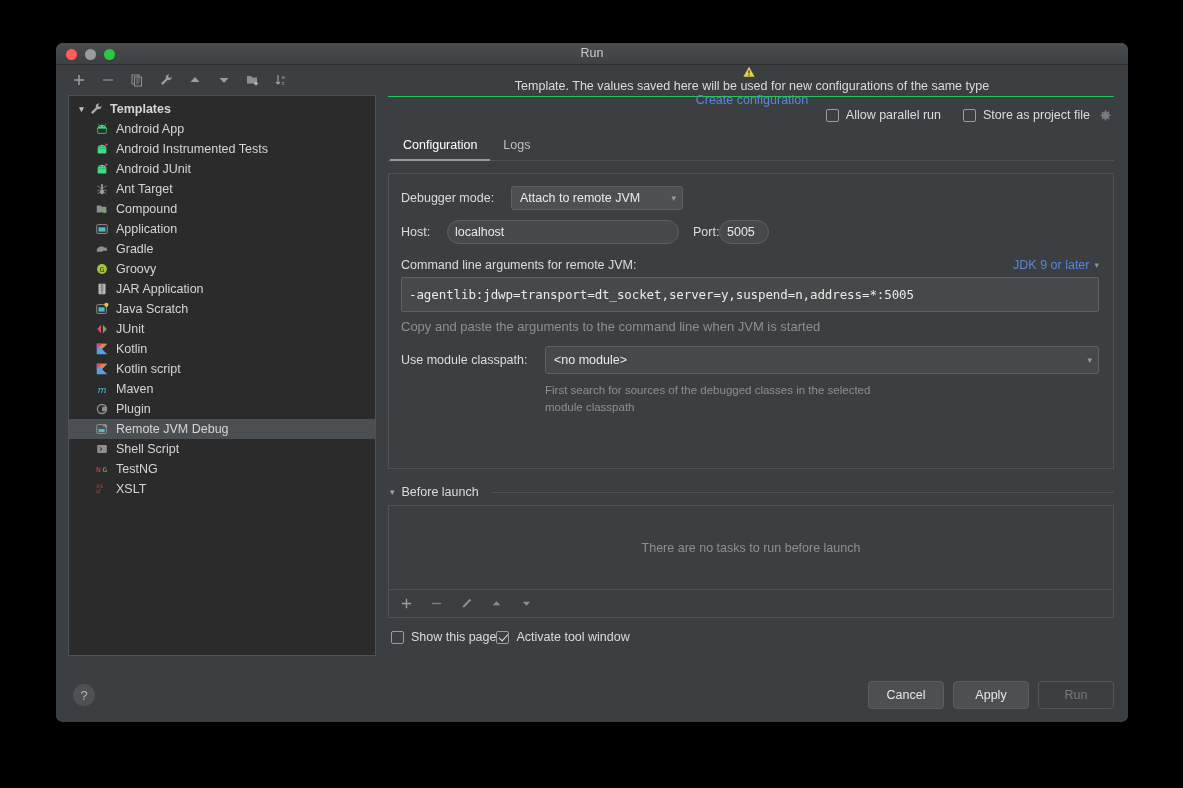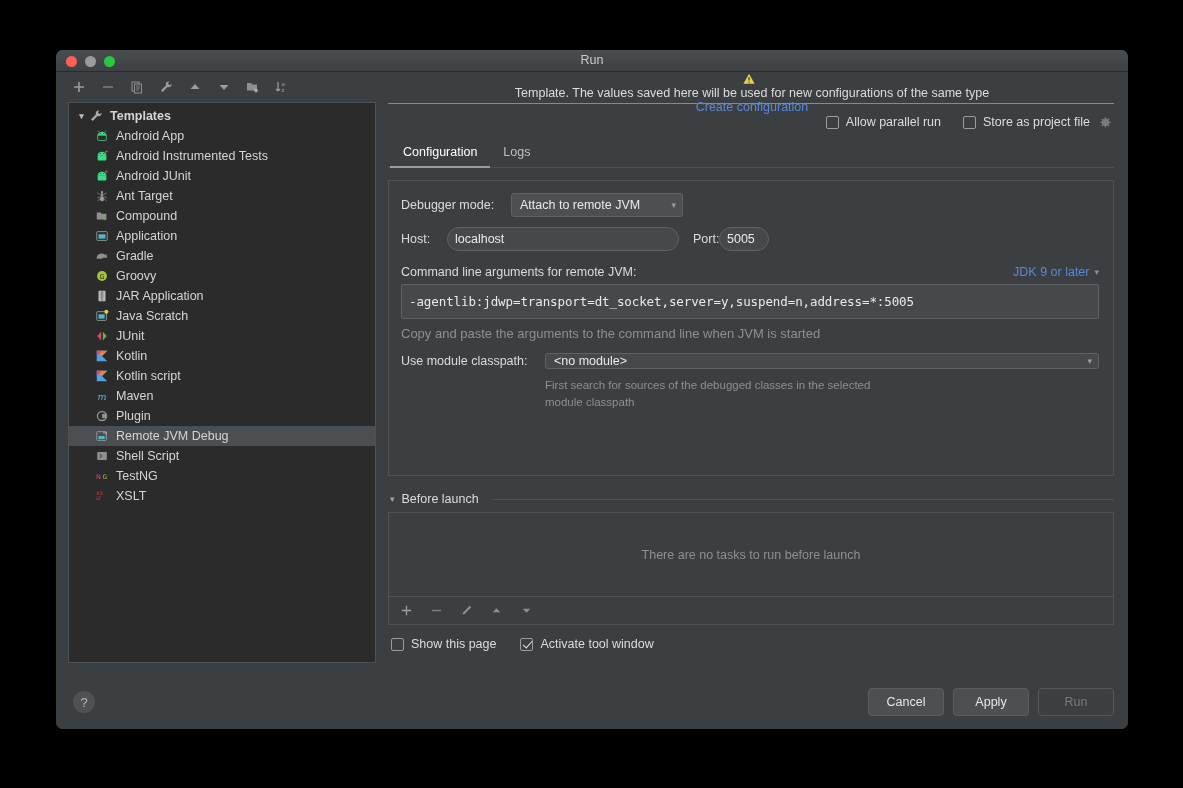--- a/index.html
+++ b/index.html
@@ -7,21 +7,21 @@
     margin: 0; padding: 0;
     width: 1183px; height: 788px;
     background: #000000;
     font-family: "Liberation Sans", sans-serif;
     overflow: hidden;
   }
 
   
   .window {
     position: absolute;
-    left: 56px; top: 50px;
+    left: 56px; top: 43px;
     width: 1072px; height: 679px;
     background: #3c3f41;
     border-radius: 7px;
     box-shadow: 0 10px 40px rgba(0,0,0,0.7);
     overflow: hidden;
     display: flex;
     flex-direction: column;
   }
 
   
@@ -287,21 +287,21 @@
   }
 
   .classpath-row {
     display: flex;
     align-items: center;
     margin-top: 12px;
   }
   .lbl-cp { width: 144px; flex: 0 0 144px; }
   .combo.cp {
     flex: 1 1 auto;
-    height: 16px;
+    height: 28px;
     background: #45494a;
     border: 1px solid #5e6264;
   }
   .hint2 {
     font-size: 11.5px;
     color: #8d8f91;
     margin-top: 8px;
     margin-left: 144px;
     max-width: 330px;
     line-height: 1.45;
@@ -334,21 +334,21 @@
     border: 1px solid #4e5254;
     border-top: none;
     display: flex;
     align-items: center;
     gap: 14px;
     padding-left: 9px;
   }
   .bottom-checks {
     display: flex;
     align-items: center;
-    gap: 24px;
+    gap: 0;
     margin-top: 12px;
     padding-left: 3px;
   }
 
   
   .footer {
     height: 54px;
     flex: 0 0 54px;
     display: flex;
     align-items: center;

